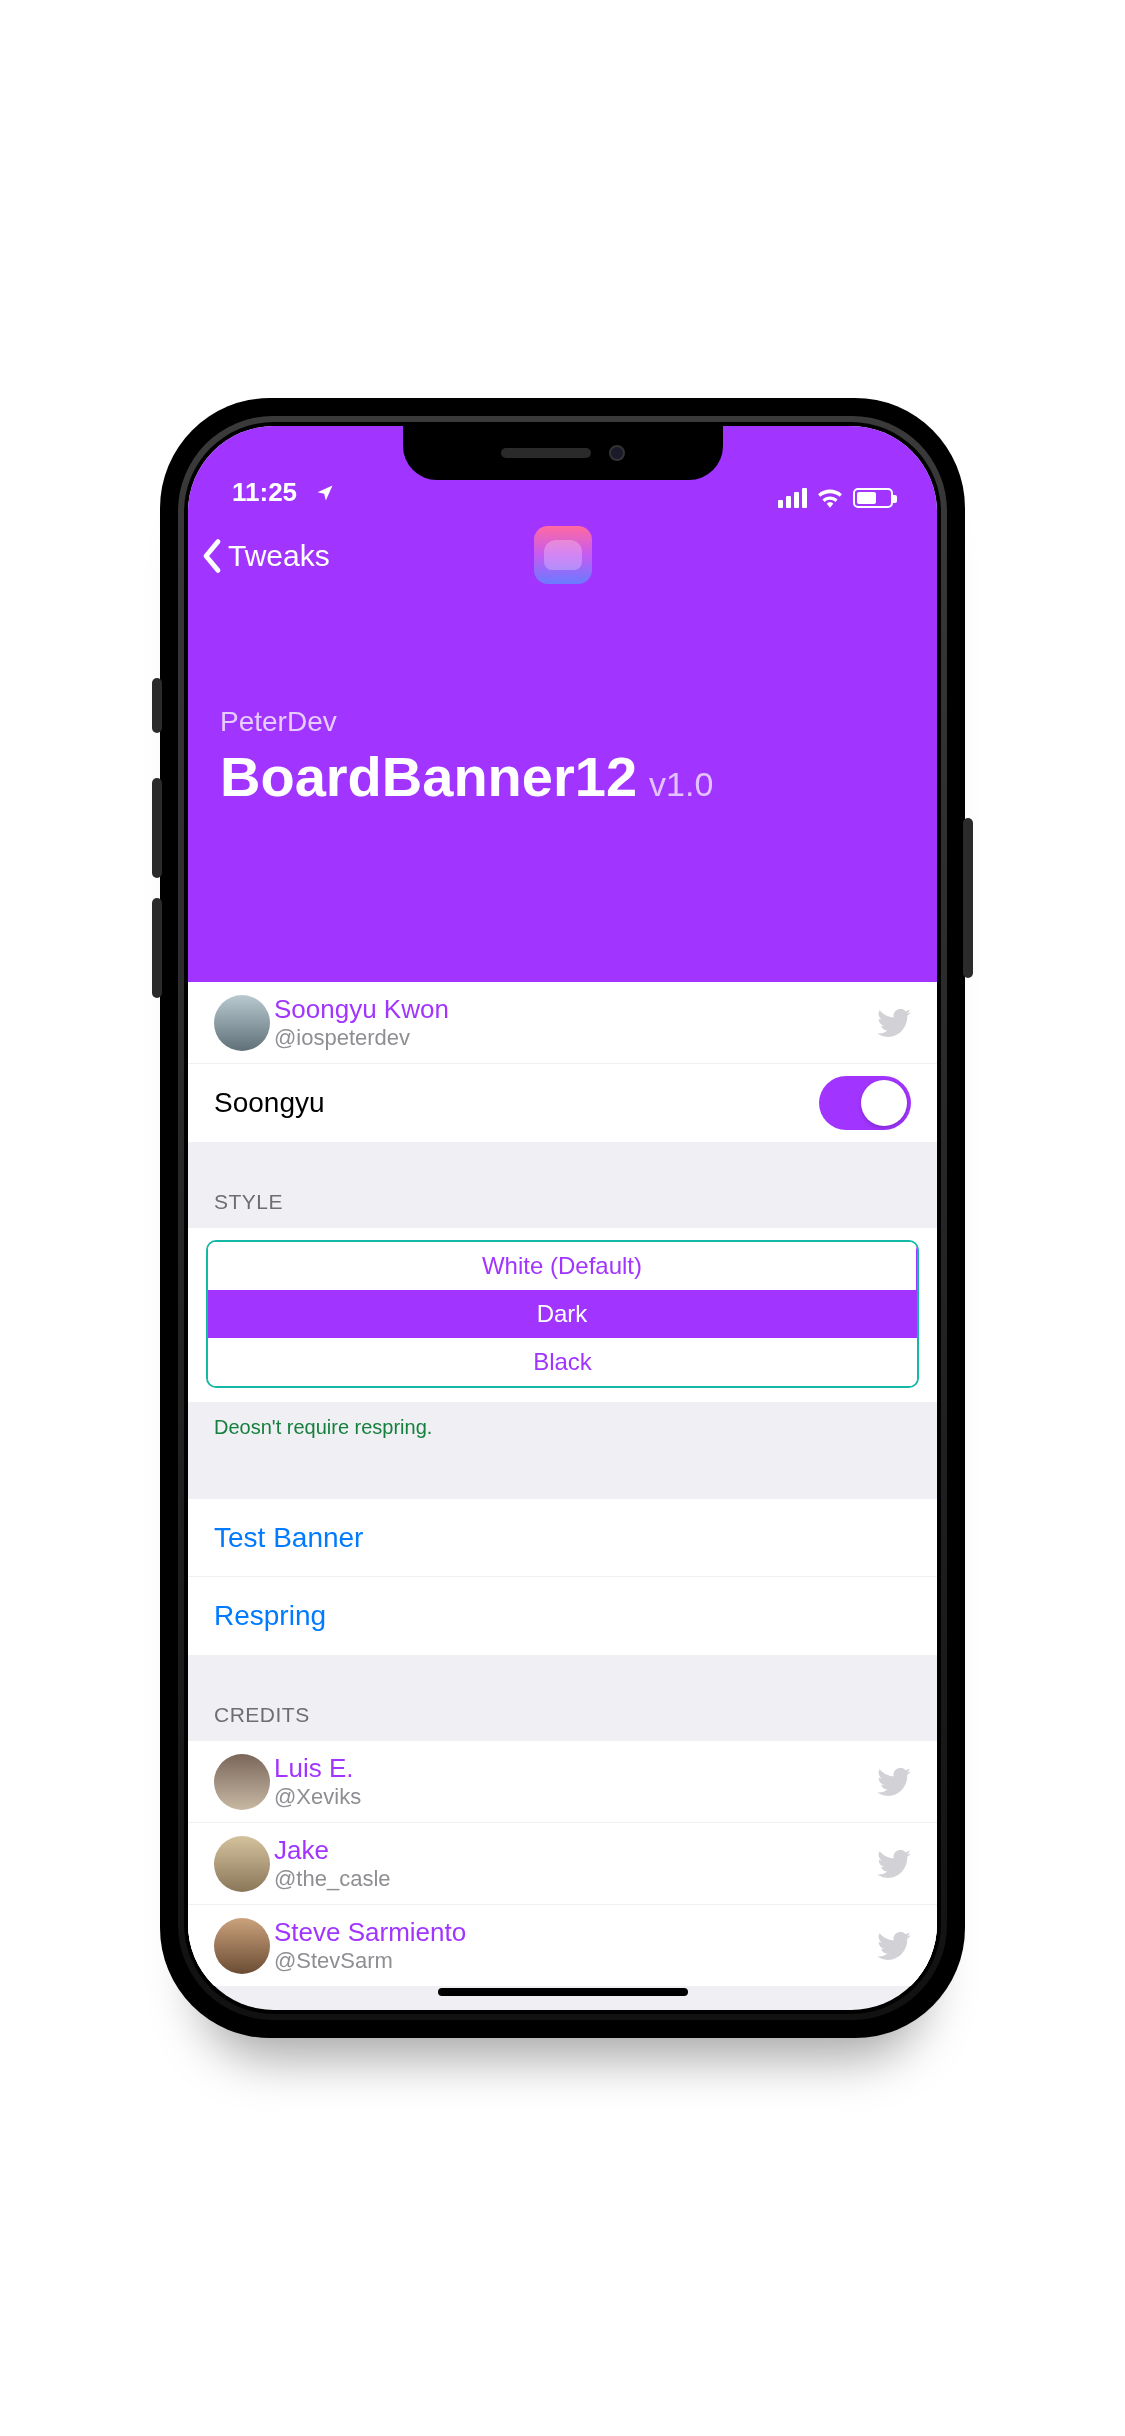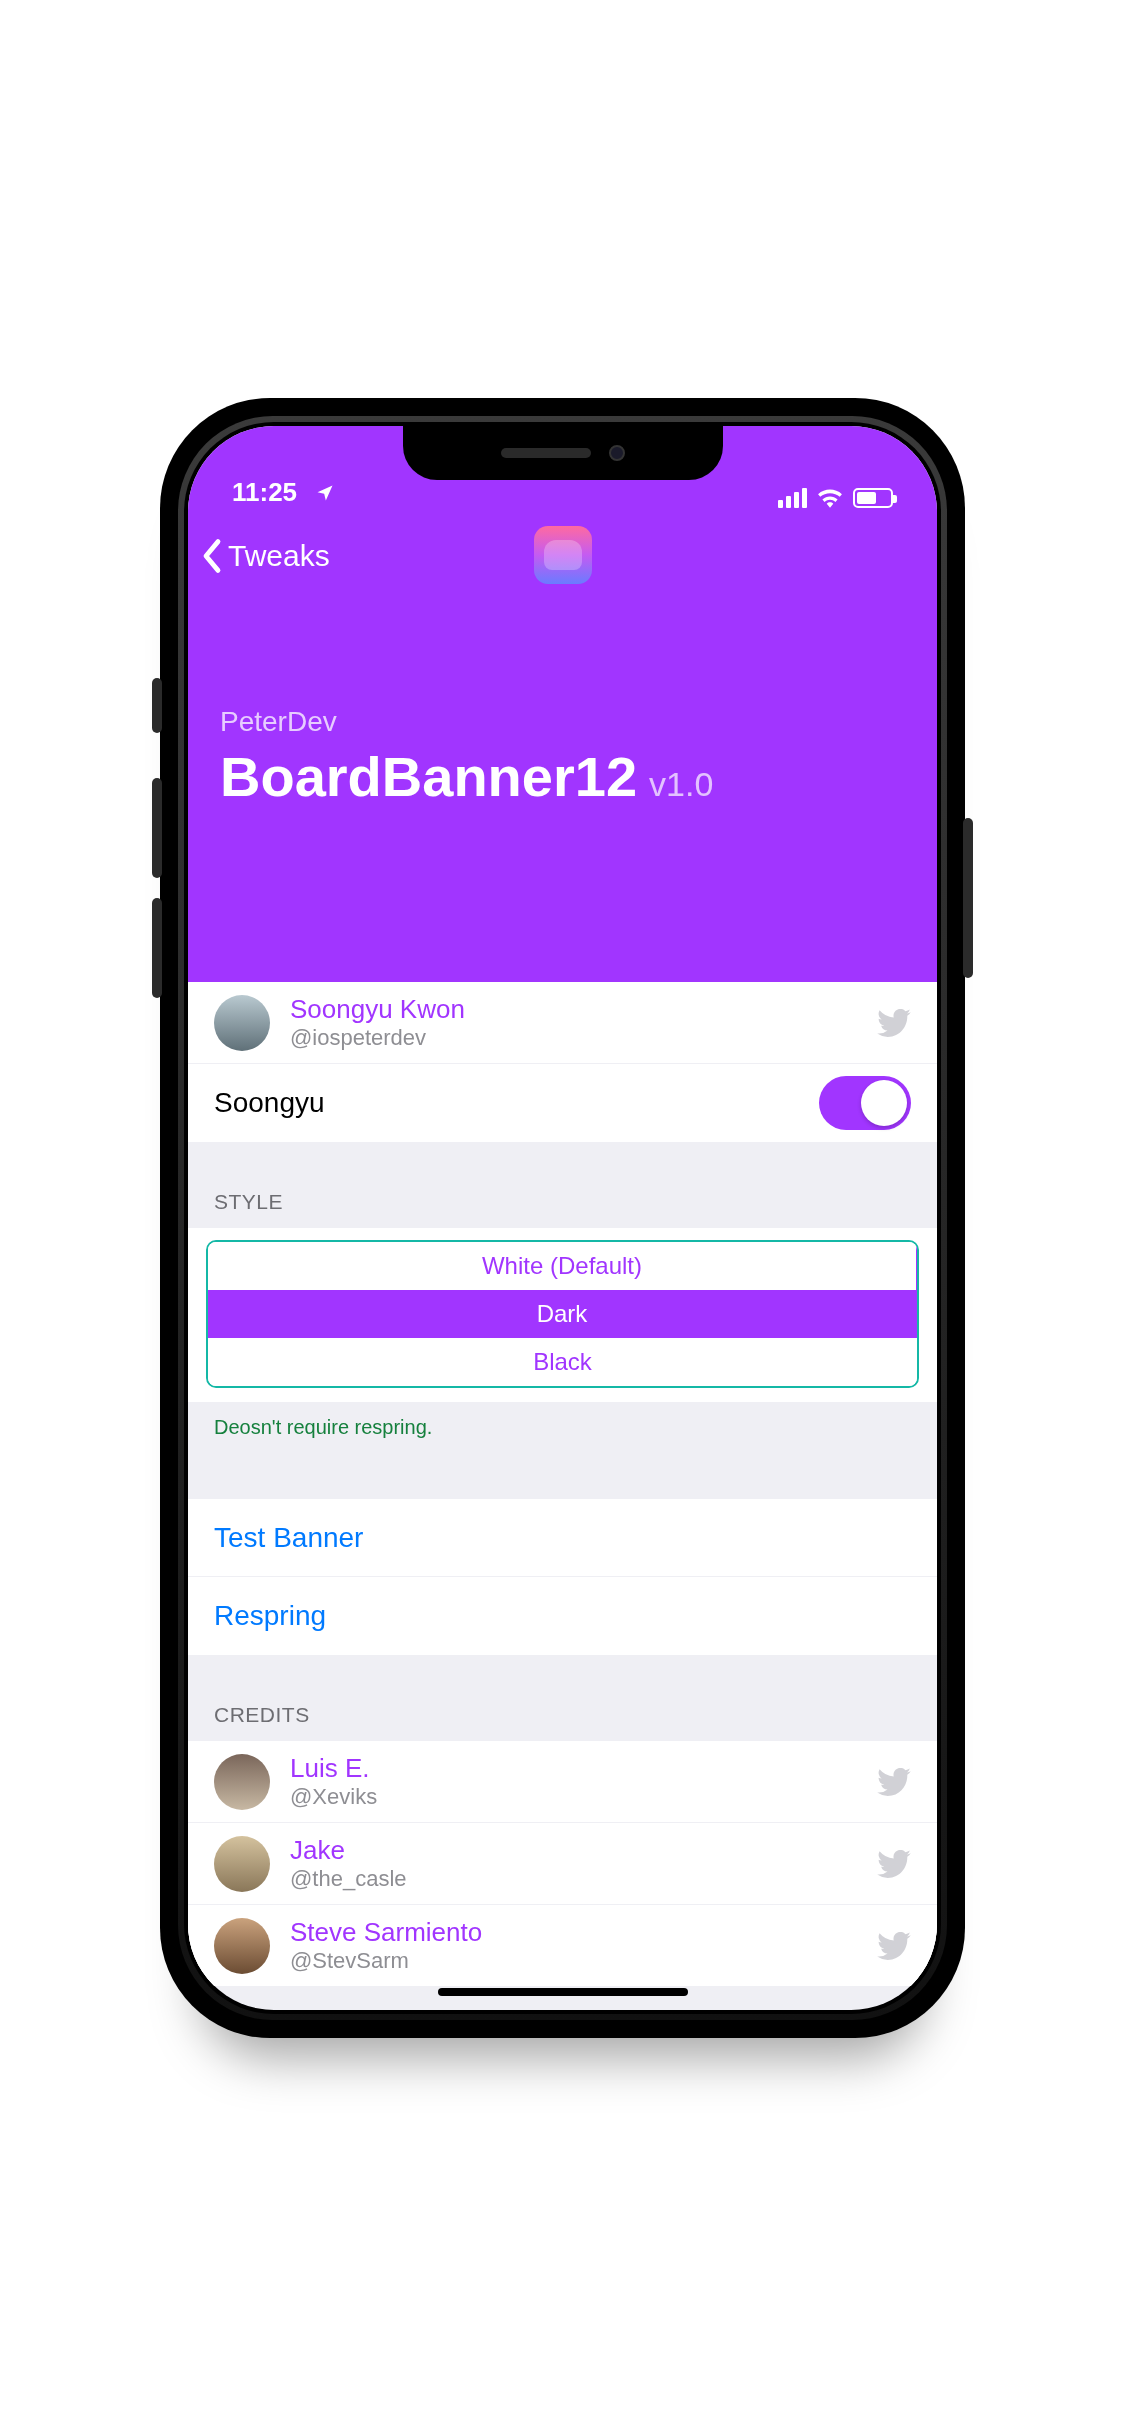--- a/index.html
+++ b/index.html
@@ -149,21 +149,21 @@
   background:#fff;
   display:flex; align-items:center;
   min-height: 78px;
   padding: 12px 26px;
   border-bottom: 1px solid #efeff4;
 }
 .cell:last-child { border-bottom: none; }
 .cell.action { color: #007aff; font-size: 28px; font-weight: 400; }
 .cell.toggle-row { justify-content: space-between; font-size: 28px; color: #000; }
 
-.person-cell { gap: 20px; }
+.person-cell { gap: 4px; }
 .avatar {
   width: 56px; height:56px; border-radius: 50%;
   background: linear-gradient(135deg,#888,#ccc);
   flex-shrink: 0;
   display:flex; align-items:center; justify-content:center;
   overflow:hidden;
 }
 .person-text { flex:1; }
 .person-name { color: #a135ff; font-size: 26px; font-weight: 400; }
 .person-handle { color: #8e8e93; font-size: 22px; }

